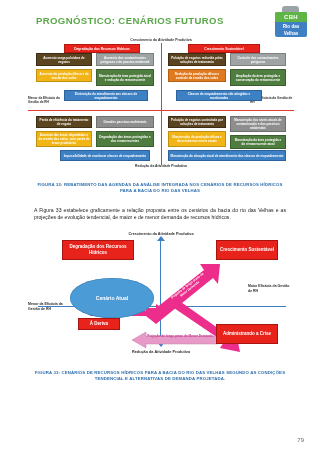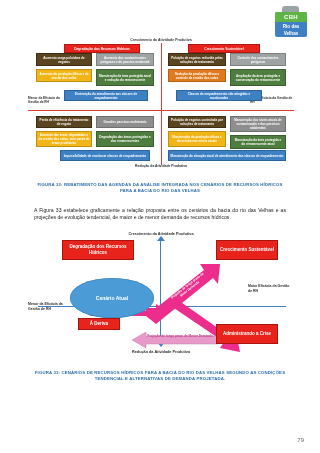--- a/index.html
+++ b/index.html
@@ -143,20 +143,21 @@
   }
   .pg{
     position:absolute;right:16px;bottom:10px;font-size:6px;color:#6b6b6b;
   }
 </style>
 </head>
 <body>
 
 <div class="page">
 
+  <div class="slide-title">PROGNÓSTICO: CENÁRIOS FUTUROS</div>
 
   <div class="logo">
     <div class="lcap"></div>
     <div class="lbody">
       <div class="lgreen"></div>
       <div class="ltxt1">CBH</div>
       <div class="ltxt2">Rio das Velhas</div>
     </div>
   </div>
 

